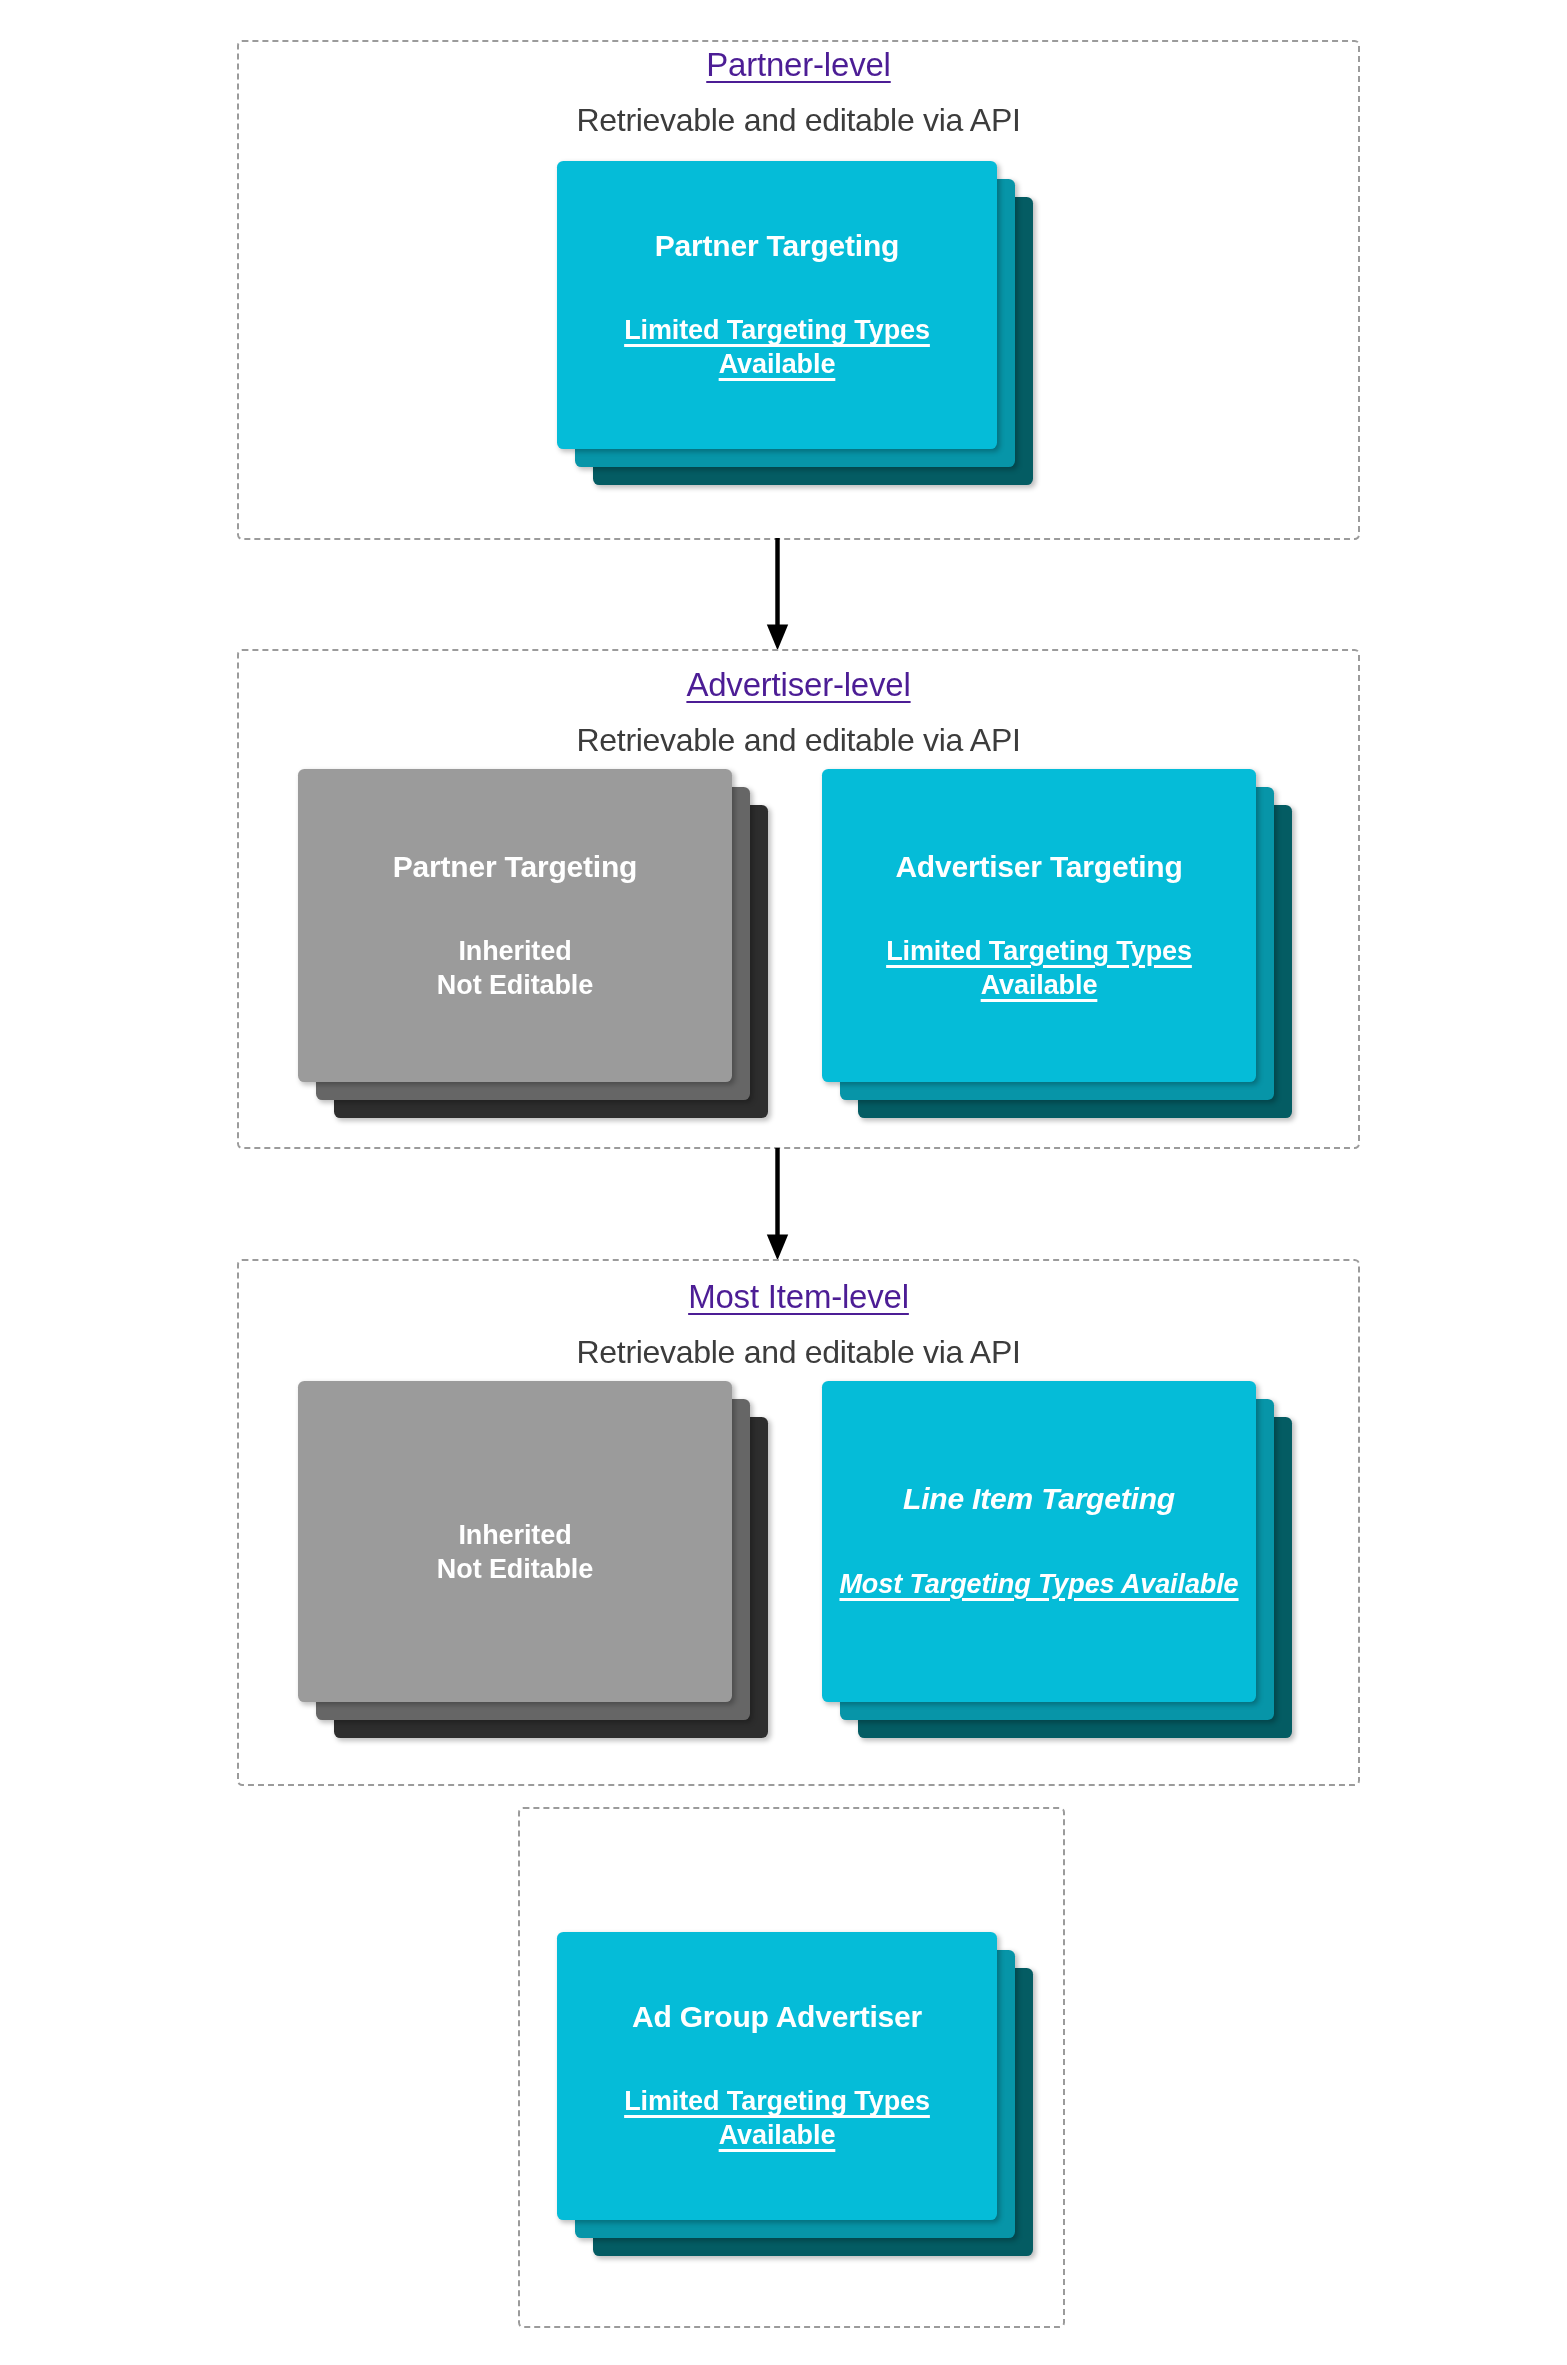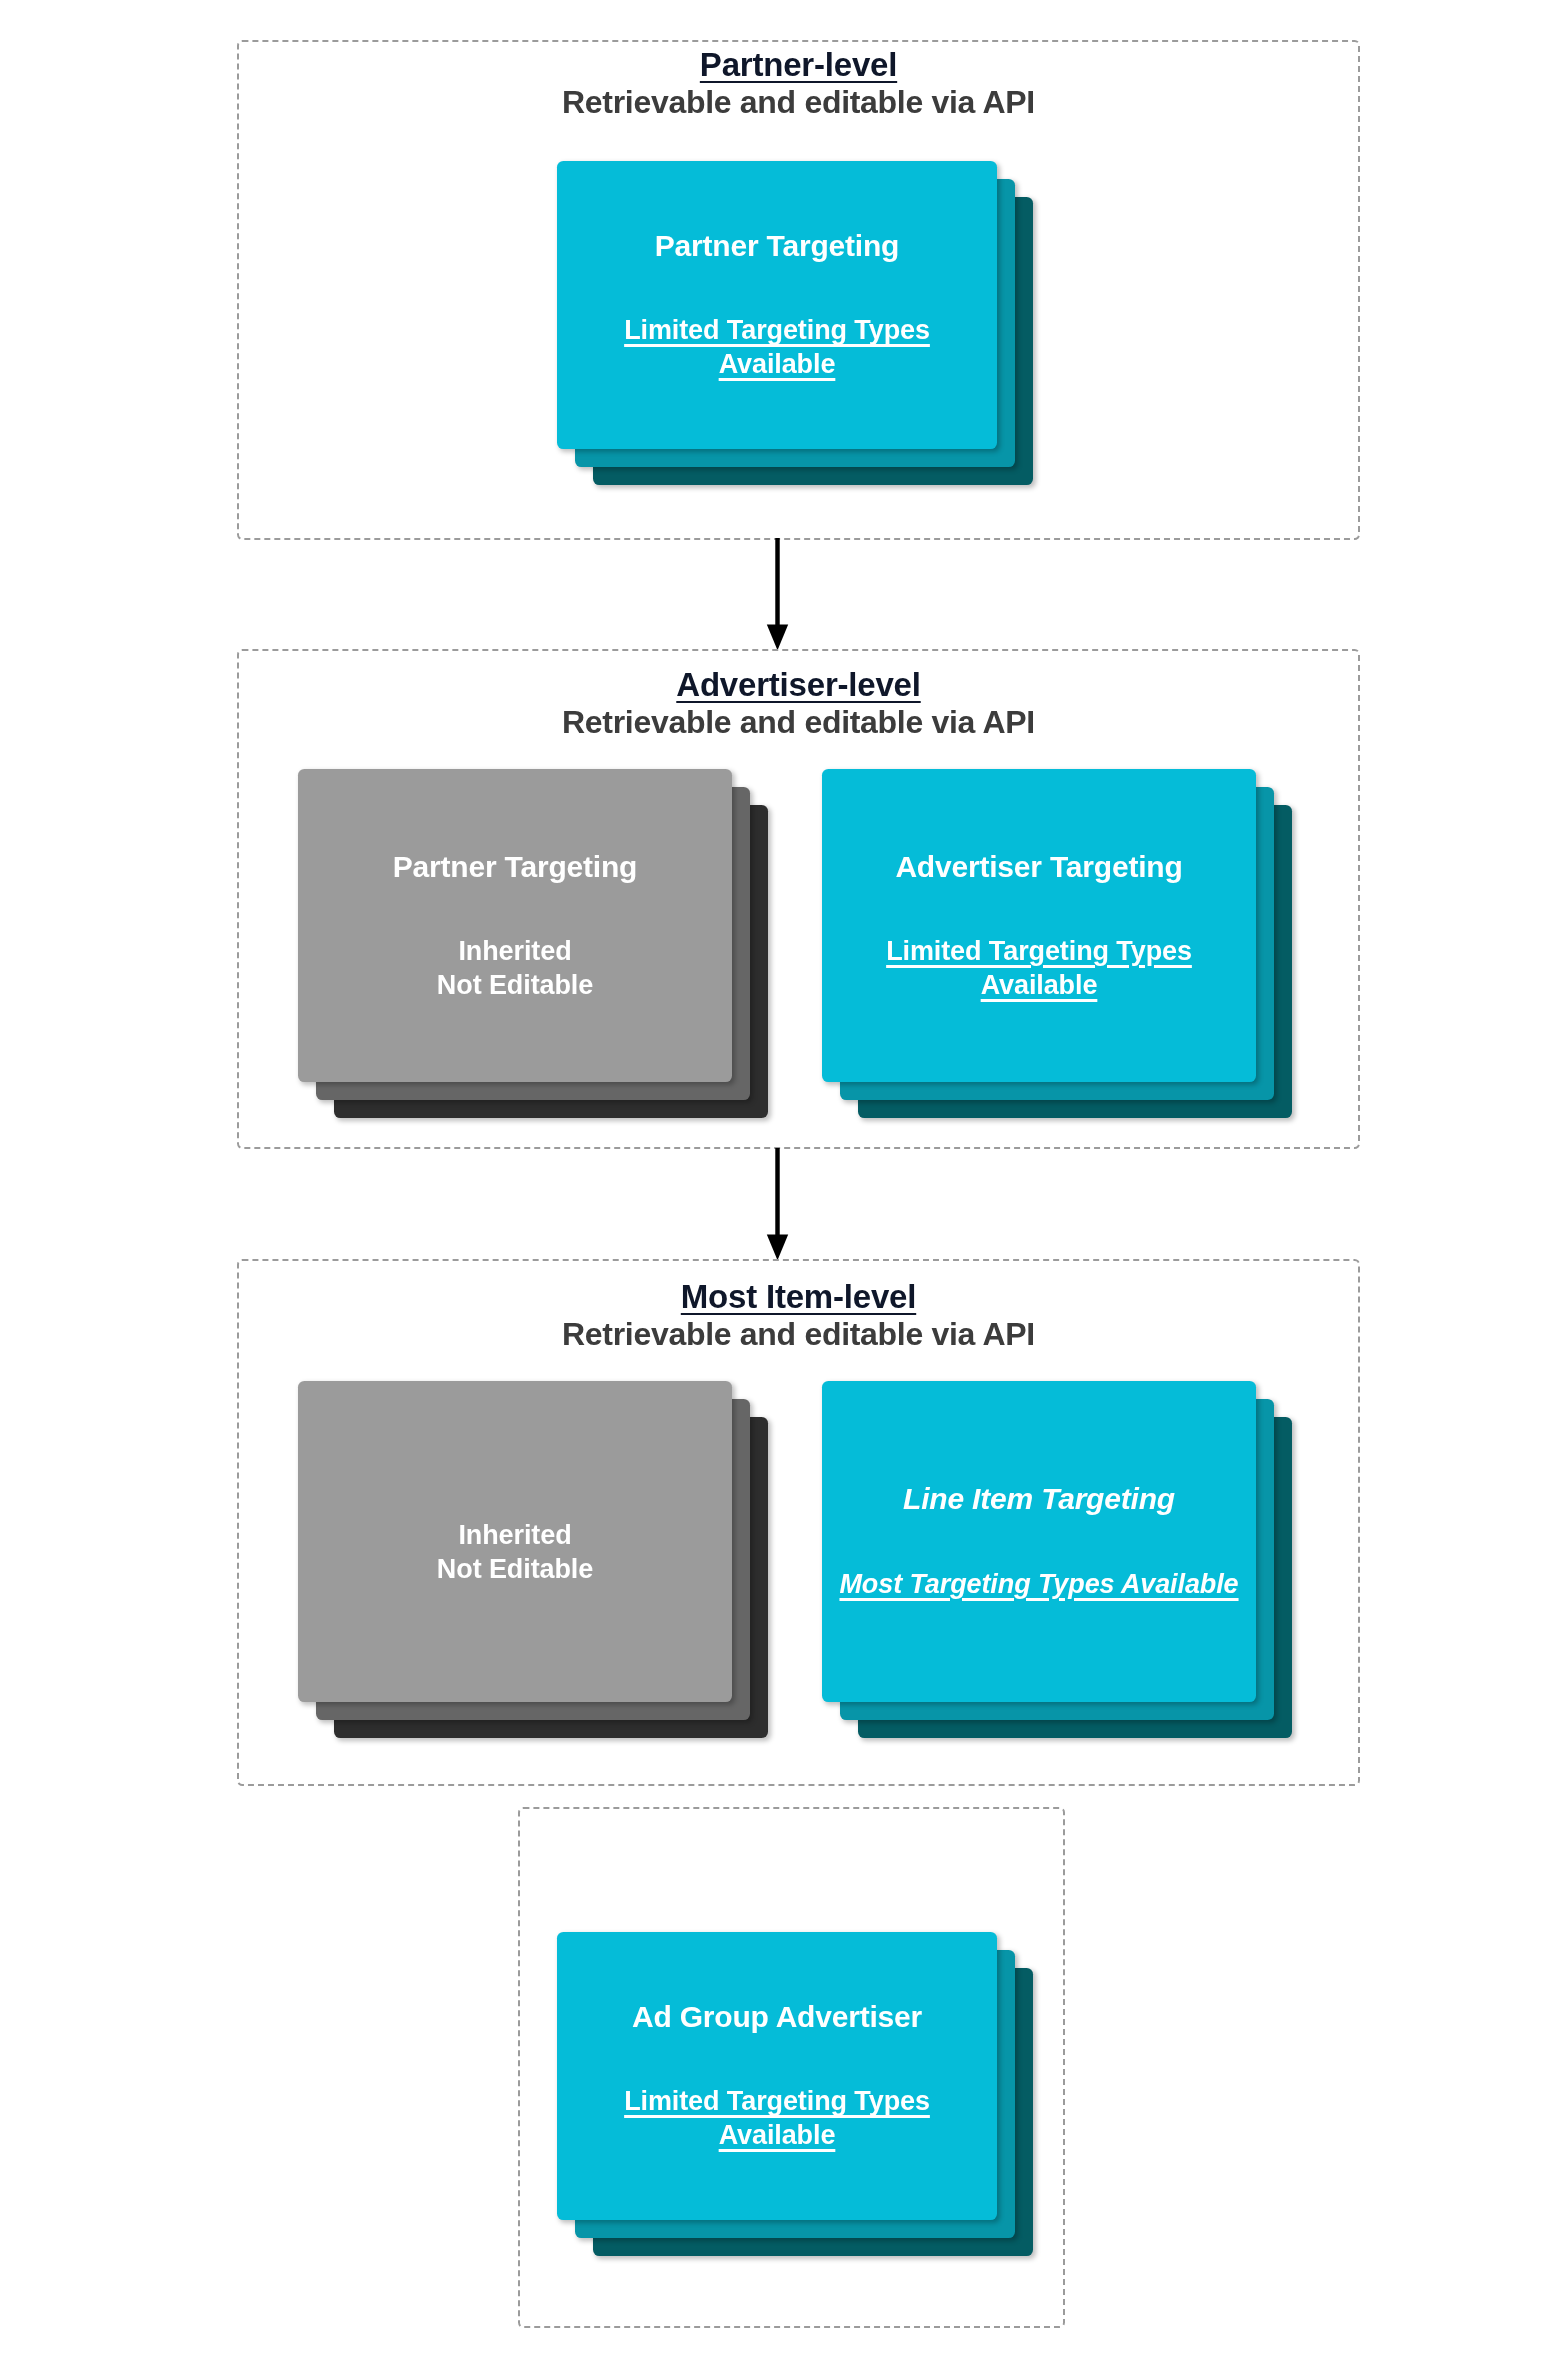--- a/index.html
+++ b/index.html
@@ -33,33 +33,33 @@
   .level-heading {
     position: absolute;
     left: 0;
     right: 0;
     text-align: center;
     color: #3c3c3c;
   }
   .level-title {
     display: block;
     font-size: 33px;
-    font-weight: 700;
+    font-weight: 400;
     line-height: 1.12;
     letter-spacing: -0.2px;
     text-decoration: underline;
     text-underline-offset: 4.5px;
     text-decoration-thickness: 1.8px;
-    color: #0f172a;
+    color: #4c1d95;
   }
   .level-subtitle {
     display: block;
-    margin-top: 1px;
+    margin-top: 19px;
     font-size: 32px;
-    font-weight: 700;
+    font-weight: 400;
     line-height: 1.12;
     letter-spacing: -0.3px;
     color: #3c3c3c;
   }
   .level-subtitle.alert {
     color: #fd1005;
   }
 
   
   .card-stack {

